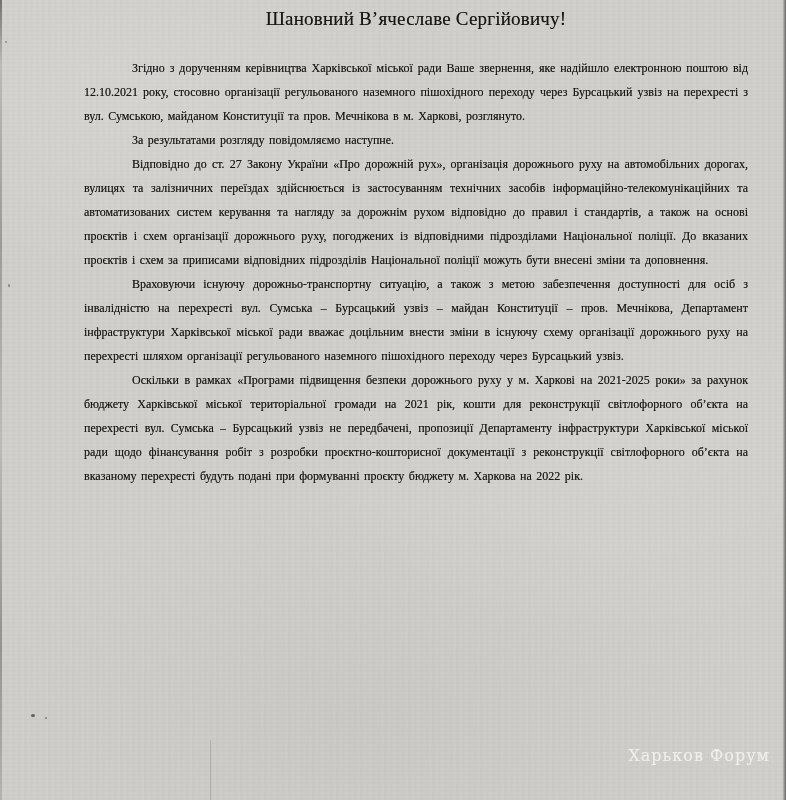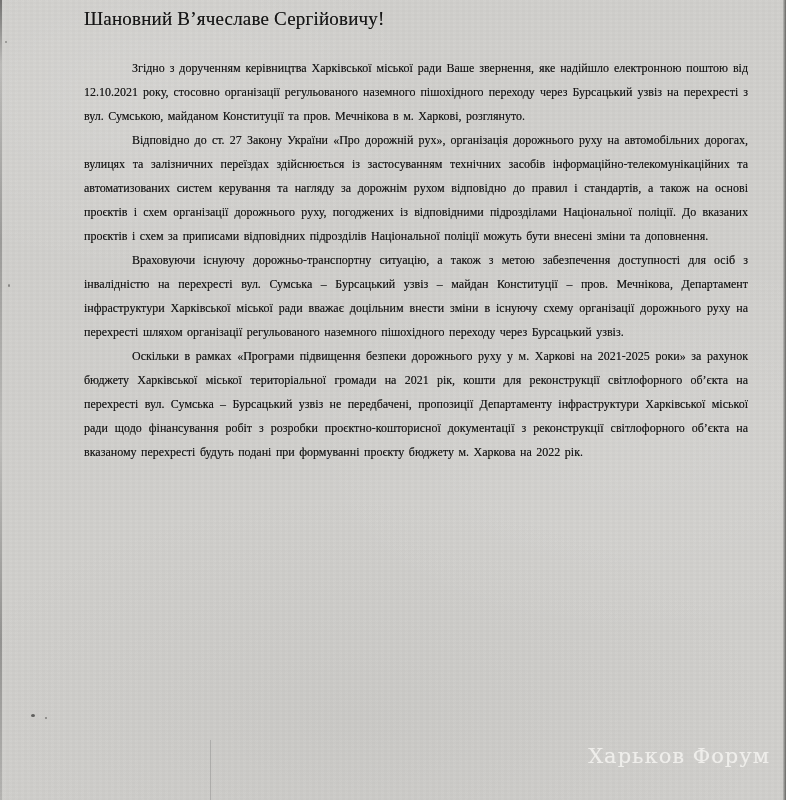--- a/index.html
+++ b/index.html
@@ -48,53 +48,54 @@
   .speck.s3{left:8px;top:284px;width:2px;height:3px;opacity:.5;}
   .speck.s4{left:5px;top:41px;width:2px;height:2px;opacity:.45;}
 
   
   .letter{
     position:absolute;left:84px;top:6px;width:664px;
     color:var(--ink);
   }
   .salutation{
     font-size:19px;line-height:26px;font-weight:normal;
-    text-align:left;margin-bottom:24px;
+    text-align:center;margin-bottom:24px;
     letter-spacing:0.2px;
   }
   .letter p{
     font-size:12px;line-height:24px;
     text-align:justify;text-indent:48px;
     word-spacing:1.5px;
     text-justify:inter-word;
   }
   
   .letter p,.salutation{
     text-shadow:0 0 0.4px rgba(20,20,20,0.55);
   }
   .watermark{
     position:absolute;right:16px;top:744px;
     font-family:"DejaVu Serif","Liberation Serif",serif;
-    font-size:21px;line-height:24px;
+    font-size:16px;line-height:24px;
     color:var(--watermark);
     opacity:0.9;
     letter-spacing:1px;
     text-shadow:0 0 1px rgba(255,255,255,0.35);
   }
 </style>
 </head>
 <body>
 
 <div class="scan-page">
 
   <div class="letter">
     <h1 class="salutation">Шановний В’ячеславе Сергійовичу!</h1>
 
     <p>Згідно з дорученням керівництва Харківської міської ради Ваше звернення, яке надійшло електронною поштою від 12.10.2021 року, стосовно організації регульованого наземного пішохідного переходу через Бурсацький узвіз на перехресті з вул. Сумською, майданом Конституції та пров. Мечнікова в м. Харкові, розглянуто.</p>
 
+    <p>За результатами розгляду повідомляємо наступне.</p>
 
     <p>Відповідно до ст. 27 Закону України «Про дорожній рух», організація дорожнього руху на автомобільних дорогах, вулицях та залізничних переїздах здійснюється із застосуванням технічних засобів інформаційно-телекомунікаційних та автоматизованих систем керування та нагляду за дорожнім рухом відповідно до правил і стандартів, а також на основі проєктів і схем організації дорожнього руху, погоджених із відповідними підрозділами Національної поліції. До вказаних проєктів і схем за приписами відповідних підрозділів Національної поліції можуть бути внесені зміни та доповнення.</p>
 
     <p>Враховуючи існуючу дорожньо-транспортну ситуацію, а також з метою забезпечення доступності для осіб з інвалідністю на перехресті вул. Сумська – Бурсацький узвіз – майдан Конституції – пров. Мечнікова, Департамент інфраструктури Харківської міської ради вважає доцільним внести зміни в існуючу схему організації дорожнього руху на перехресті шляхом організації регульованого наземного пішохідного переходу через Бурсацький узвіз.</p>
 
     <p>Оскільки в рамках «Програми підвищення безпеки дорожнього руху у м. Харкові на 2021-2025 роки» за рахунок бюджету Харківської міської територіальної громади на 2021 рік, кошти для реконструкції світлофорного об’єкта на перехресті вул. Сумська – Бурсацький узвіз не передбачені, пропозиції Департаменту інфраструктури Харківської міської ради щодо фінансування робіт з розробки проєктно-кошторисної документації з реконструкції світлофорного об’єкта на вказаному перехресті будуть подані при формуванні проєкту бюджету м. Харкова на 2022 рік.</p>
   </div>
 
   <div class="watermark">Харьков Форум</div>
 

